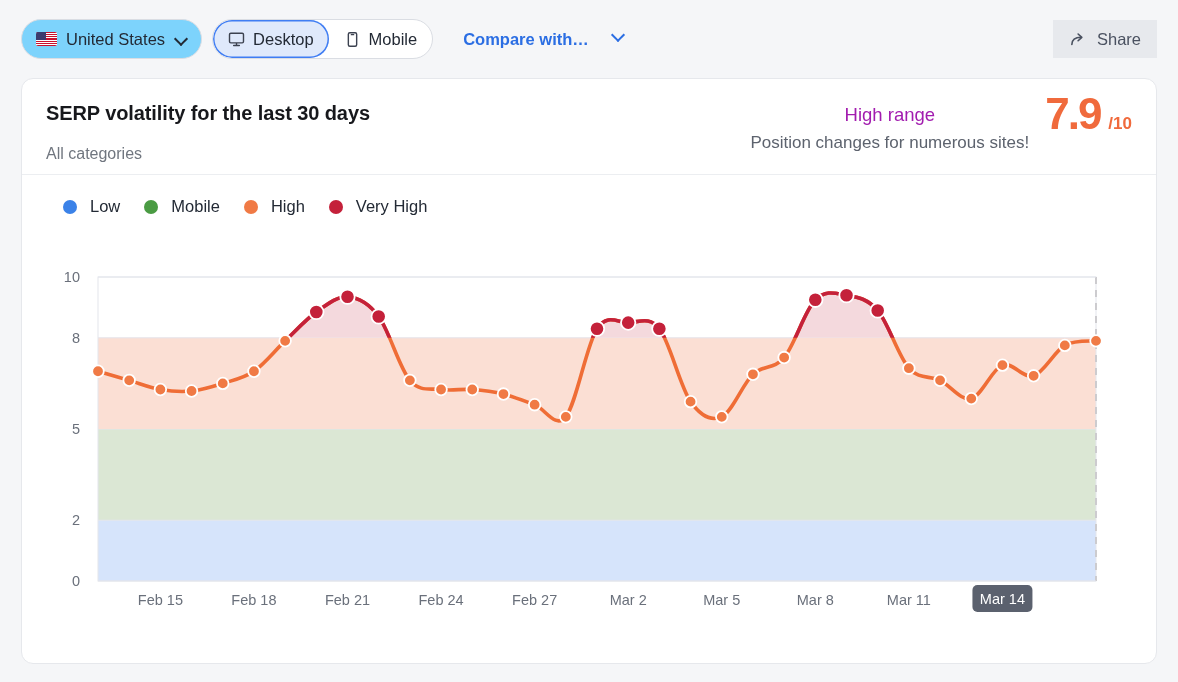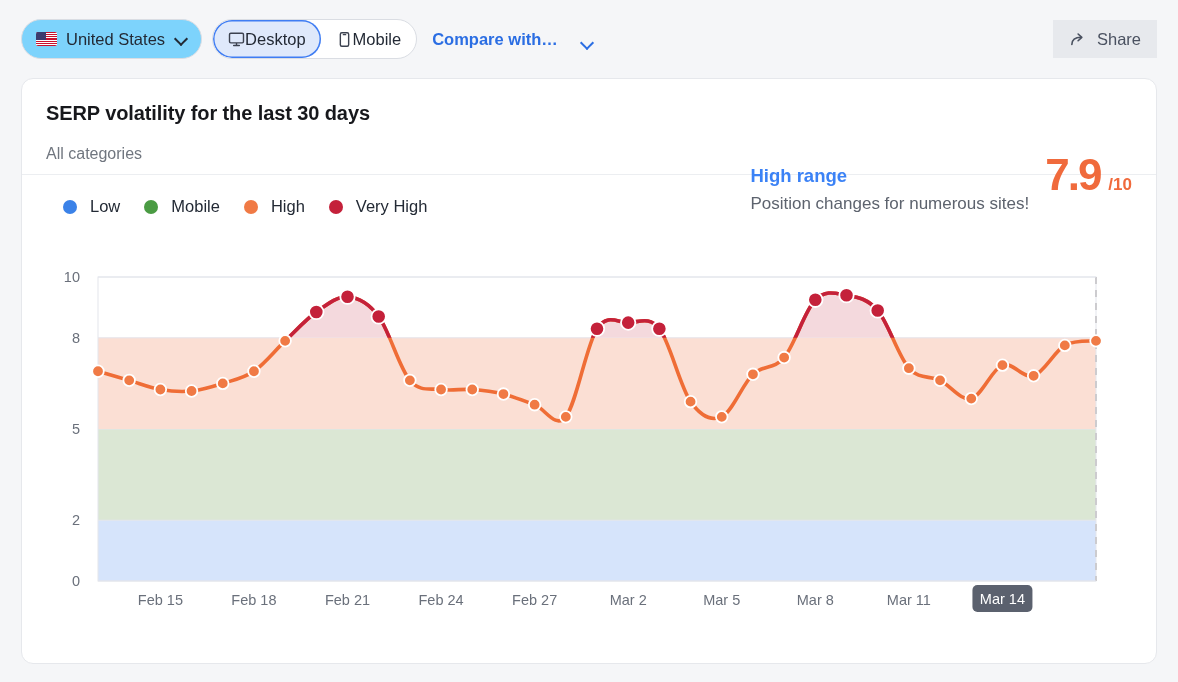--- a/index.html
+++ b/index.html
@@ -78,45 +78,46 @@
     display:flex;
     height:40px;
     background:#ffffff;
     border:1px solid #dadde3;
     border-radius:20px;
     overflow:hidden;
   }
   .seg{
     display:flex;
     align-items:center;
+    gap:8px;
     padding:0 15px;
     font-size:16.5px;
     color:#232a35;
     cursor:pointer;
     background:transparent;
     border:0;
     font-family:inherit;
     height:100%;
   }
   .seg.active{
     background:#dfe9fb;
     box-shadow:inset 0 0 0 1.5px #3f7df3;
     border-radius:20px;
   }
   .ico{ display:inline-flex; align-items:center; justify-content:center; }
 
   .compare{
     display:inline-flex;
-    align-items:flex-end;
+    align-items:flex-start;
     gap:22px;
     color:#2b6ee3;
     font-size:16.5px;
     font-weight:bold;
     cursor:pointer;
-    margin-left:5px;
+    margin-left:20px;
   }
   .spacer{ flex:1 1 auto; }
 
   .share{
     display:inline-flex;
     align-items:center;
     gap:9px;
     height:38px;
     padding:0 16px;
     border-radius:0;
@@ -136,21 +137,20 @@
     border:1px solid #e6e8ec;
     height:586px;
     overflow:hidden;
   }
   .card-head{
     display:flex;
     align-items:flex-start;
     padding:23px 24px 20px 24px;
     border-bottom:1px solid #eceef1;
     height:96px;
-    flex-direction:column;
   }
   .head-left .title{
     font-size:20px;
     font-weight:bold;
     color:#17181c;
     letter-spacing:-0.1px;
   }
   .head-left .subtitle{
     font-size:16px;
     color:#70767f;
@@ -158,22 +158,23 @@
   }
   .head-right{
     margin-left:auto;
     display:flex;
     align-items:flex-start;
     gap:16px;
   }
   .range-text{ text-align:left; padding-top:2px; }
   .range-title{
     font-size:18.5px;
-    font-weight:bold;
-    color:#3b82f6;
+    font-weight:normal;
+    color:#a21caf;
+    text-align:center;
   }
   .range-desc{
     font-size:17px;
     color:#5d636e;
     margin-top:7px;
   }
   .score-wrap{
     display:flex;
     align-items:baseline;
     color:#f06a3c;

